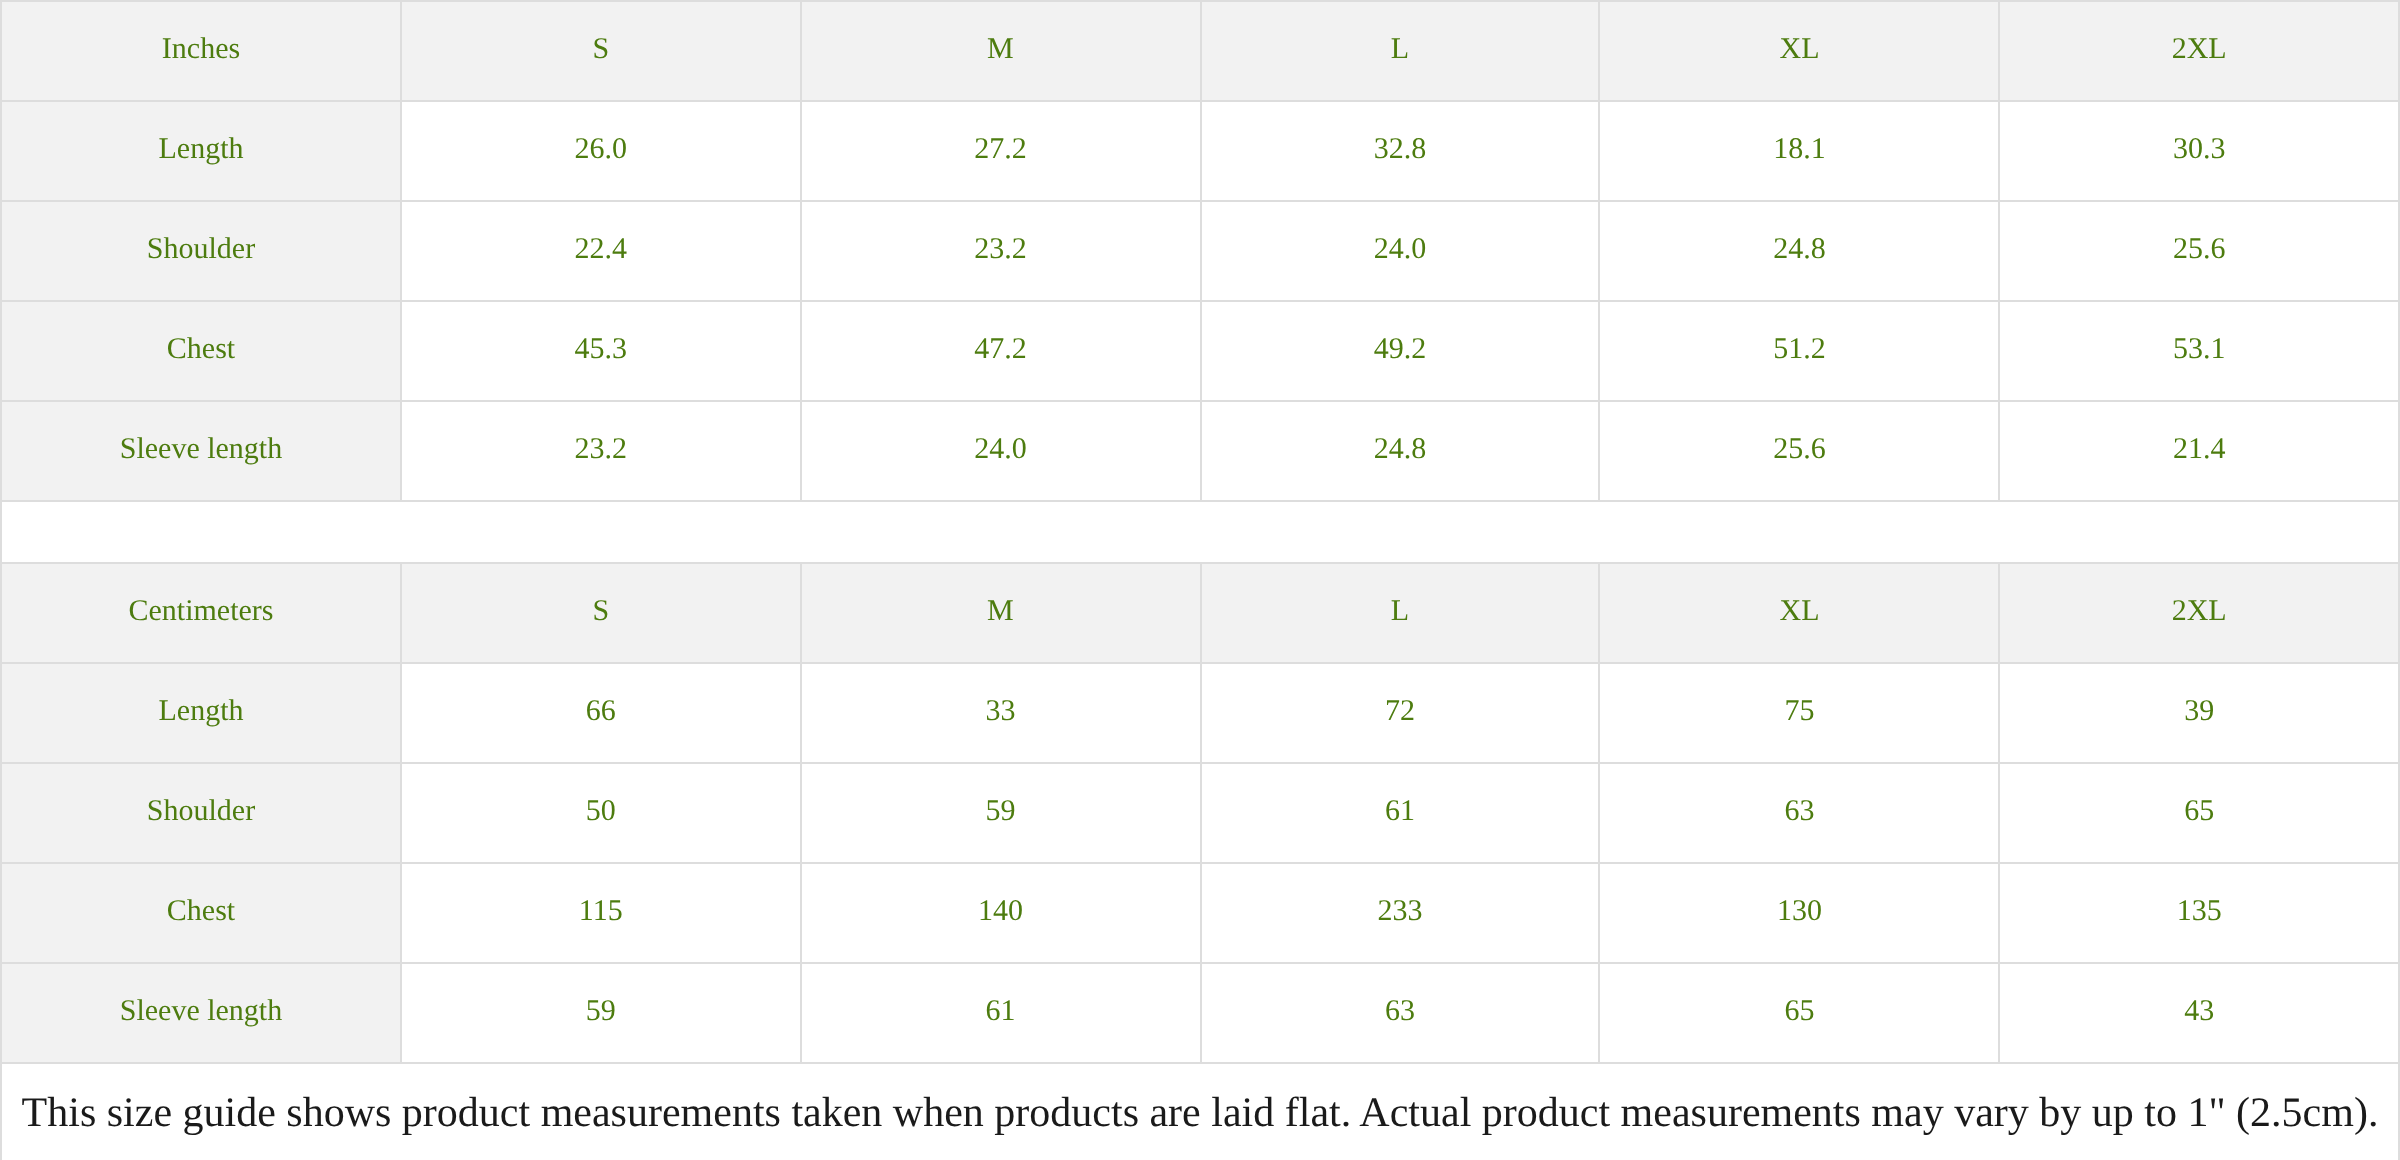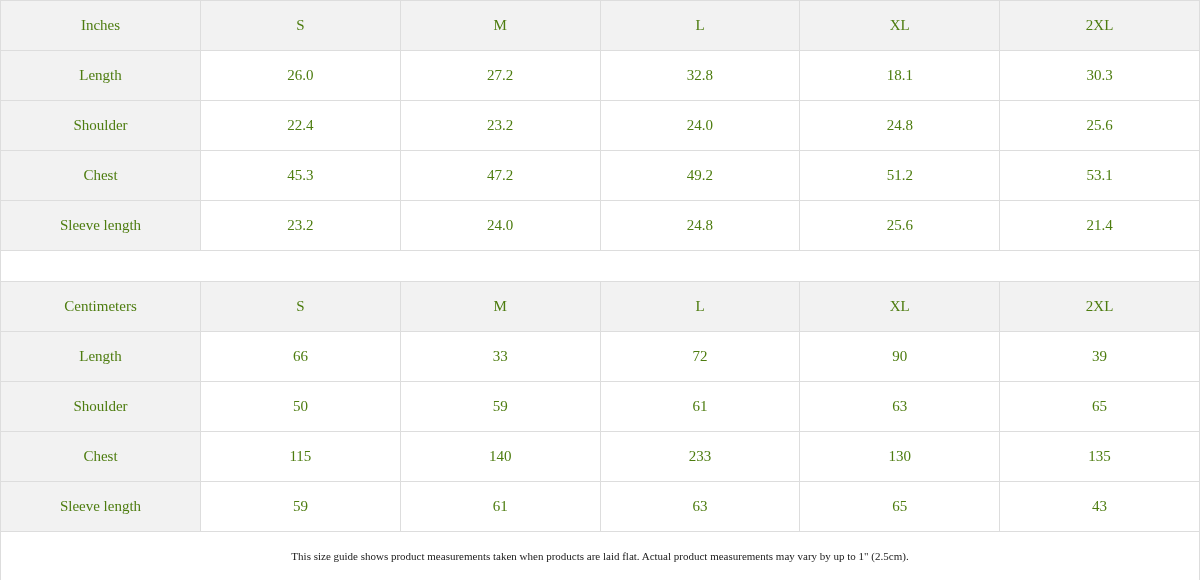--- a/index.html
+++ b/index.html
@@ -57,21 +57,21 @@
     box-sizing: border-box;
     border: 1px solid #dddddd;
     border-top: none;
     height: 49px;
     display: flex;
     align-items: center;
     justify-content: center;
     background: #ffffff;
   }
   .note-text {
-    font-size: 11px;
+    font-size: 21px;
     font-family: "Liberation Serif", serif;
     color: #1a1a1a;
     text-align: center;
   }
 </style>
 </head>
 <body>
 
 <div class="size-guide">
 
@@ -130,21 +130,21 @@
         <td class="head-cell">M</td>
         <td class="head-cell">L</td>
         <td class="head-cell">XL</td>
         <td class="head-cell">2XL</td>
       </tr>
       <tr>
         <td class="label-cell">Length</td>
         <td class="value-cell">66</td>
         <td class="value-cell">33</td>
         <td class="value-cell">72</td>
-        <td class="value-cell">90</td>
+        <td class="value-cell">75</td>
         <td class="value-cell">39</td>
       </tr>
       <tr>
         <td class="label-cell">Shoulder</td>
         <td class="value-cell">50</td>
         <td class="value-cell">59</td>
         <td class="value-cell">61</td>
         <td class="value-cell">63</td>
         <td class="value-cell">65</td>
       </tr>

